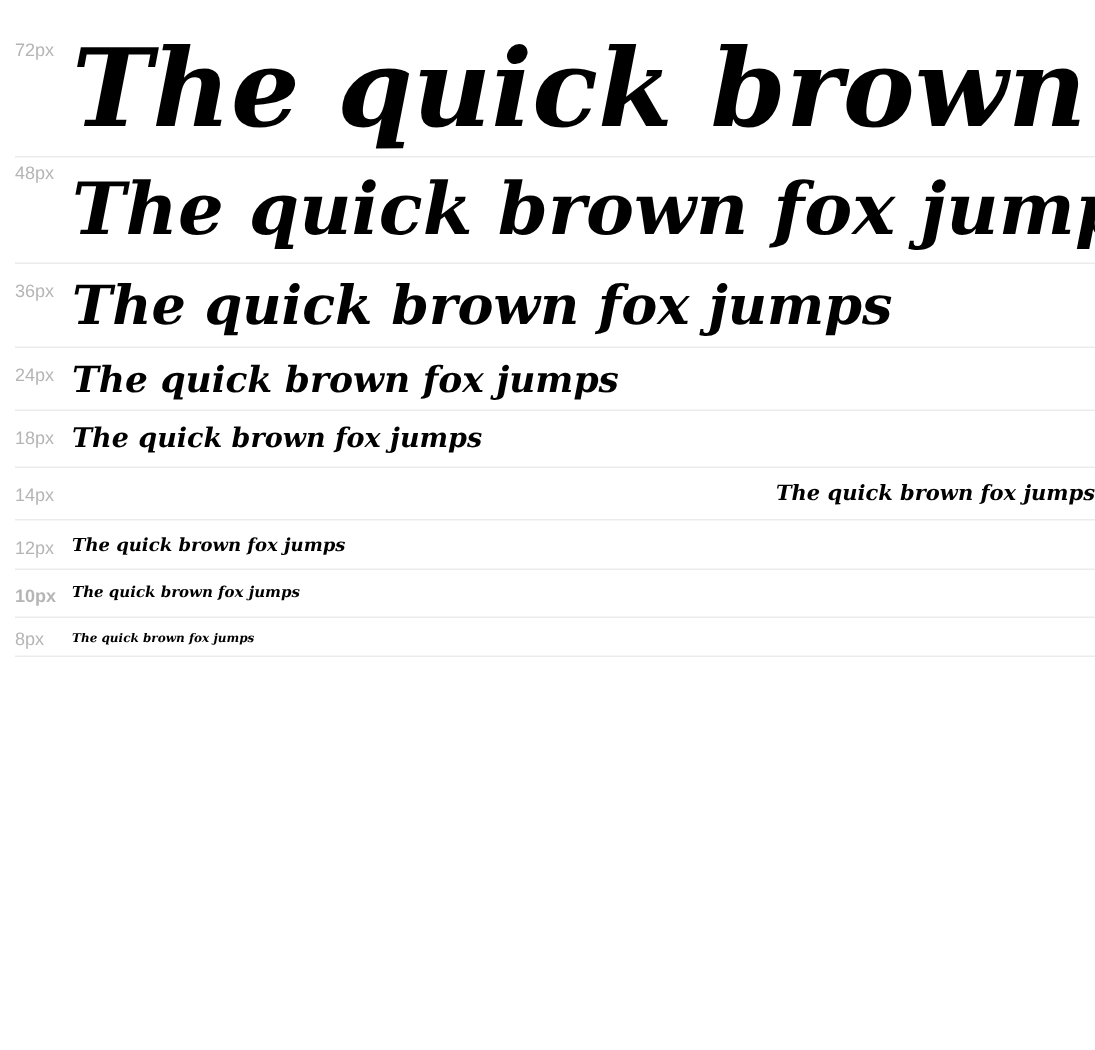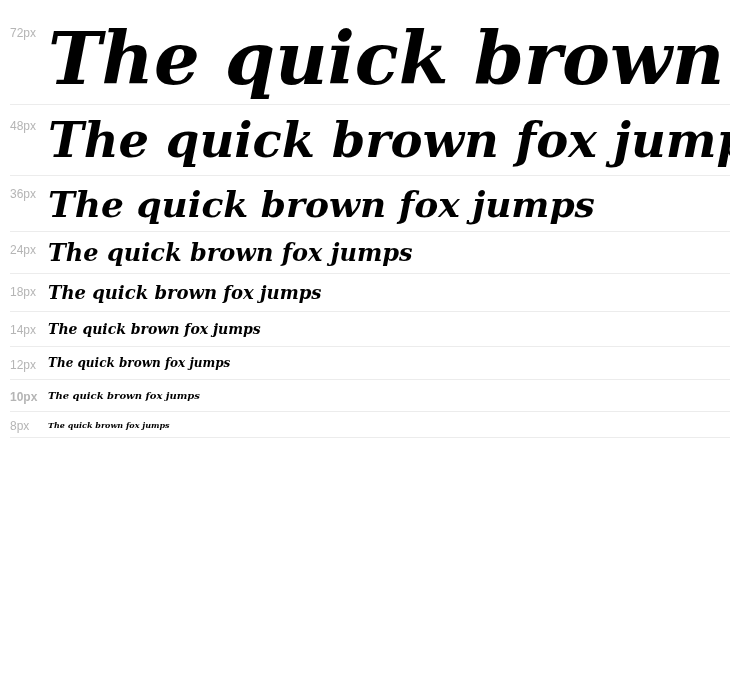--- a/index.html
+++ b/index.html
@@ -40,21 +40,21 @@
     white-space: nowrap;
     color: #000000;
     
     font-family: "DejaVu Serif", serif;
     font-style: italic;
     font-weight: 700;
     line-height: 1;
   }
   
   .size-72 .size-label { top: 26px; }
-  .size-48 .size-label { top: 14px; }
+  .size-48 .size-label { top: 3px; }
   .size-10 .size-label { top: 10px; font-weight: bold; }
   .size-8  .size-label { top: 7px; }
   
   .size-72 .sample { margin-top: 14px; }
 </style>
 </head>
 <body>
 
 <div class="waterfall">
   <div class="row size-72" style="height: 105px;">
@@ -75,21 +75,21 @@
   <div class="row size-24" style="height: 42px;">
     <span class="size-label">24px</span>
     <span class="sample" style="font-size: 24px;">The quick brown fox jumps</span>
   </div>
 
   <div class="row size-18" style="height: 38px;">
     <span class="size-label">18px</span>
     <span class="sample" style="font-size: 18px;">The quick brown fox jumps</span>
   </div>
 
-  <div class="row size-14" style="height: 35px;">
+  <div class="row size-14" style="height: 35px; justify-content: flex-end;">
     <span class="size-label">14px</span>
     <span class="sample" style="font-size: 14px;">The quick brown fox jumps</span>
   </div>
 
   <div class="row size-12" style="height: 33px;">
     <span class="size-label">12px</span>
     <span class="sample" style="font-size: 12px;">The quick brown fox jumps</span>
   </div>
 
   <div class="row size-10" style="height: 32px;">

